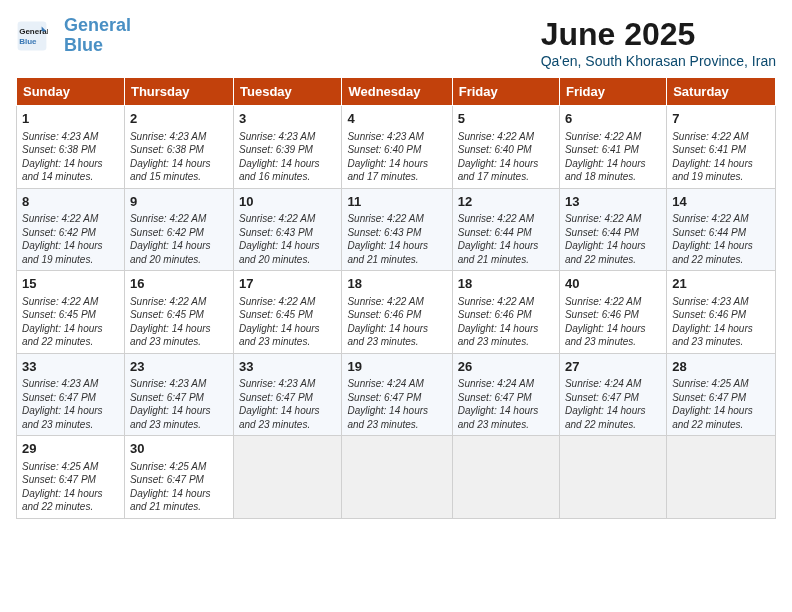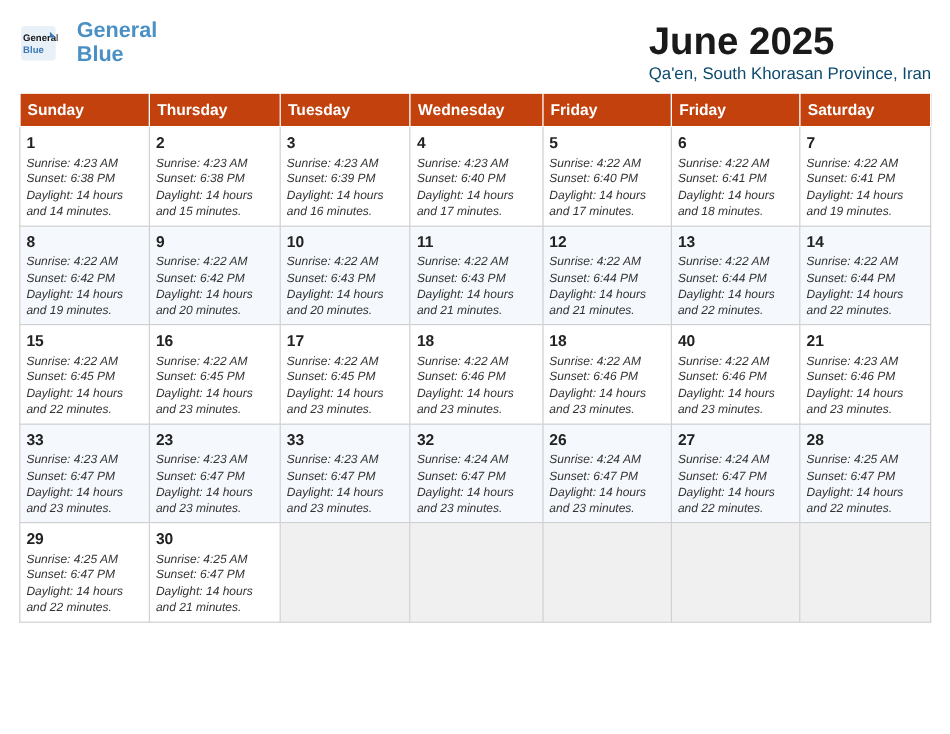--- a/index.html
+++ b/index.html
@@ -294,21 +294,21 @@
 and 23 minutes.</div>
         </td>
         <td>
           <span class="day-num">33</span>
           <div class="day-info" style="white-space: pre-line;">Sunrise: 4:23 AM
 Sunset: 6:47 PM
 Daylight: 14 hours
 and 23 minutes.</div>
         </td>
         <td>
-          <span class="day-num">32</span>
+          <span class="day-num">19</span>
           <div class="day-info" style="white-space: pre-line;">Sunrise: 4:24 AM
 Sunset: 6:47 PM
 Daylight: 14 hours
 and 23 minutes.</div>
         </td>
         <td>
           <span class="day-num">26</span>
           <div class="day-info" style="white-space: pre-line;">Sunrise: 4:24 AM
 Sunset: 6:47 PM
 Daylight: 14 hours

